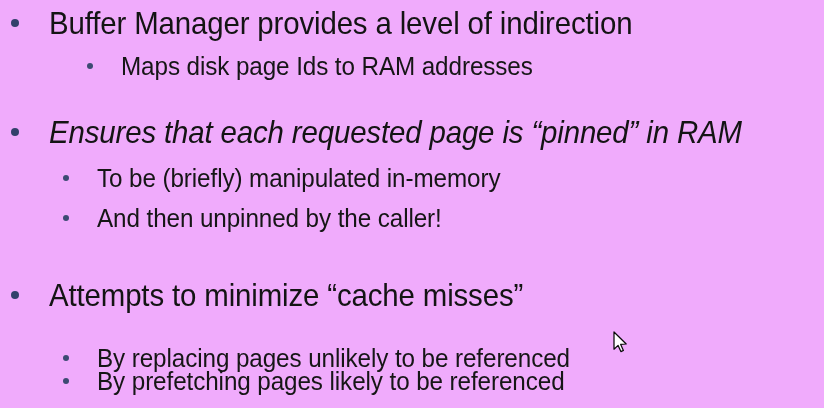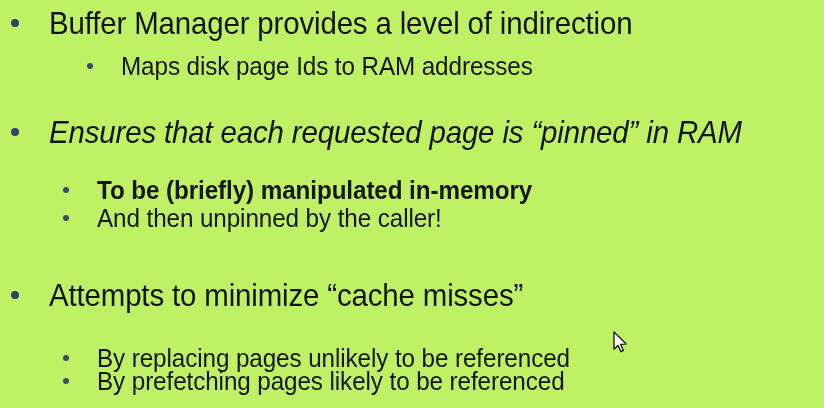--- a/index.html
+++ b/index.html
@@ -12,21 +12,21 @@
     height: 408px;
     overflow: hidden;
     font-family: "Liberation Sans", sans-serif;
     -webkit-font-smoothing: antialiased;
   }
 
   .slide {
     position: relative;
     width: 824px;
     height: 408px;
-    background: #bef264;
+    background: #f0abfc;
     overflow: hidden;
   }
 
   .bullet-list {
     position: absolute;
     left: 0;
     top: 0;
     width: 824px;
     margin: 0;
     padding: 0;
@@ -88,21 +88,21 @@
     color: #161616;
     white-space: nowrap;
     transform: scaleX(0.97);
     transform-origin: left center;
   }
 
   
   .row-0 { top: 2px; }
   .row-1 { top: 48px; margin-left: 24px; }
   .row-2 { top: 111px; font-style: italic; }
-  .row-3 { top: 172px; font-weight: bold; }
+  .row-3 { top: 160px; }
   .row-4 { top: 200px; }
   .row-5 { top: 274px; padding-left: 8px; }
   .row-6 { top: 320px; margin-top: 20px; }
   .row-7 { top: 363px; }
 
   
   .cursor {
     position: absolute;
     left: 613px;
     top: 331px;

